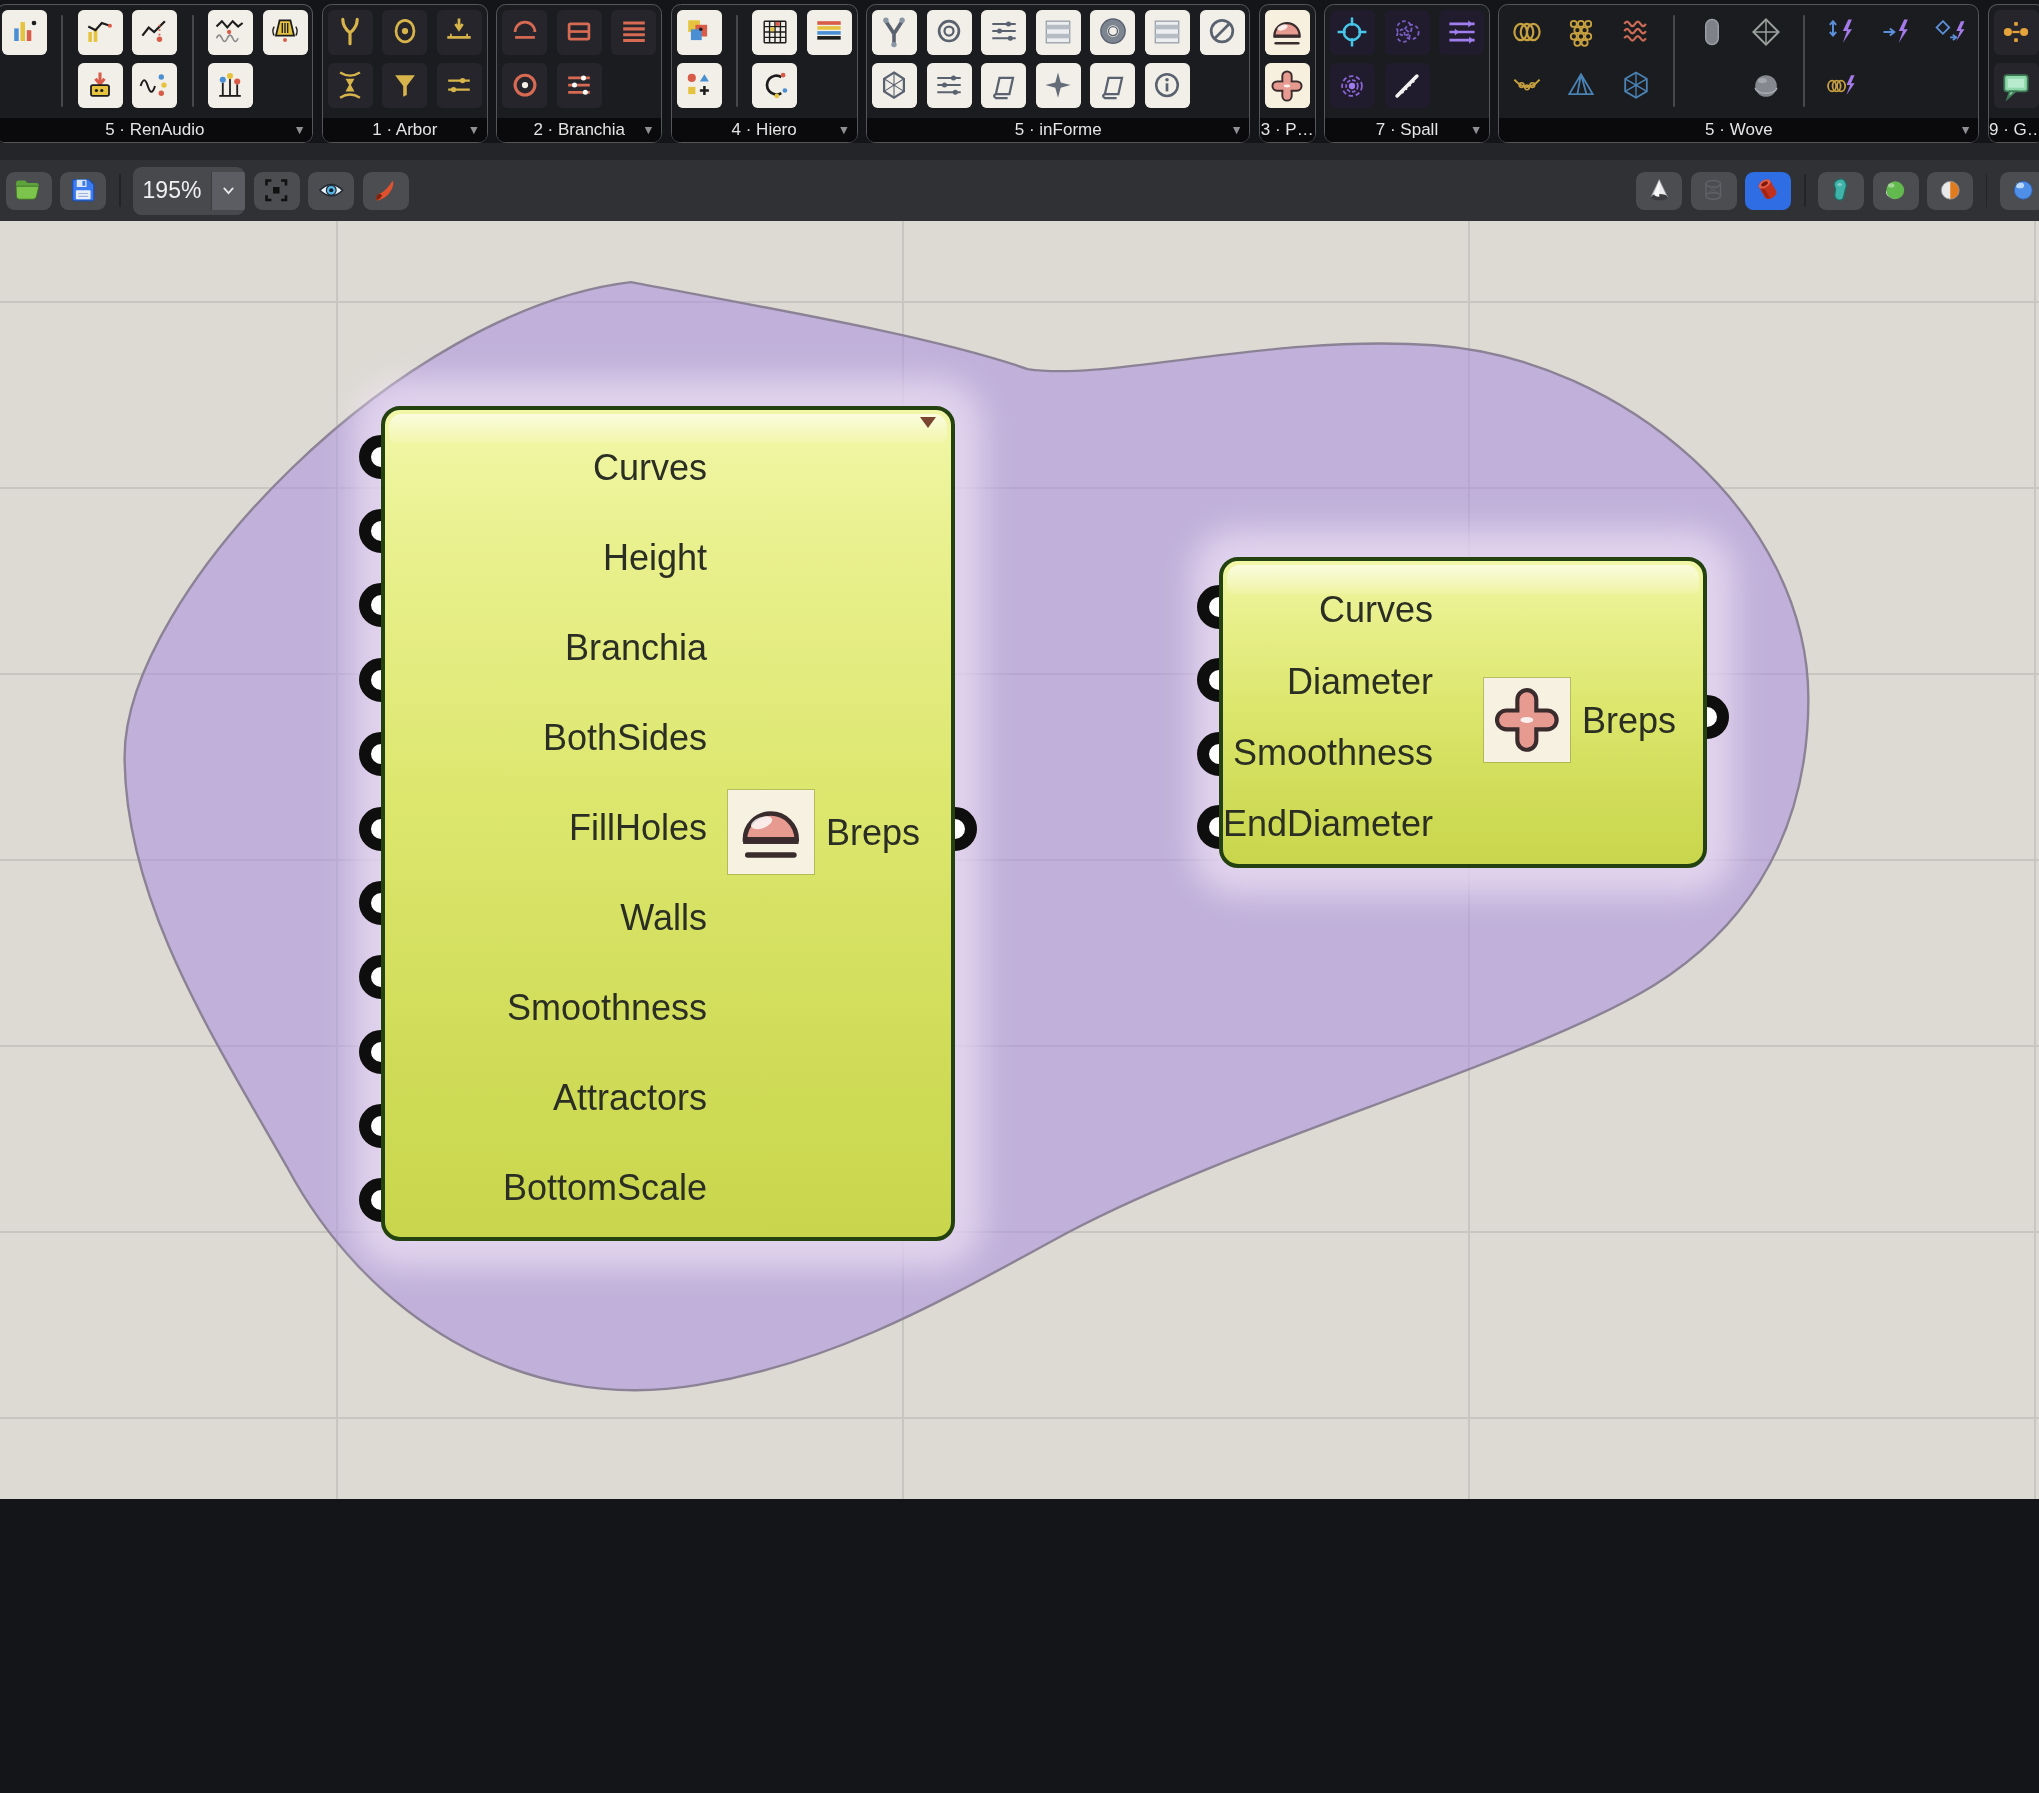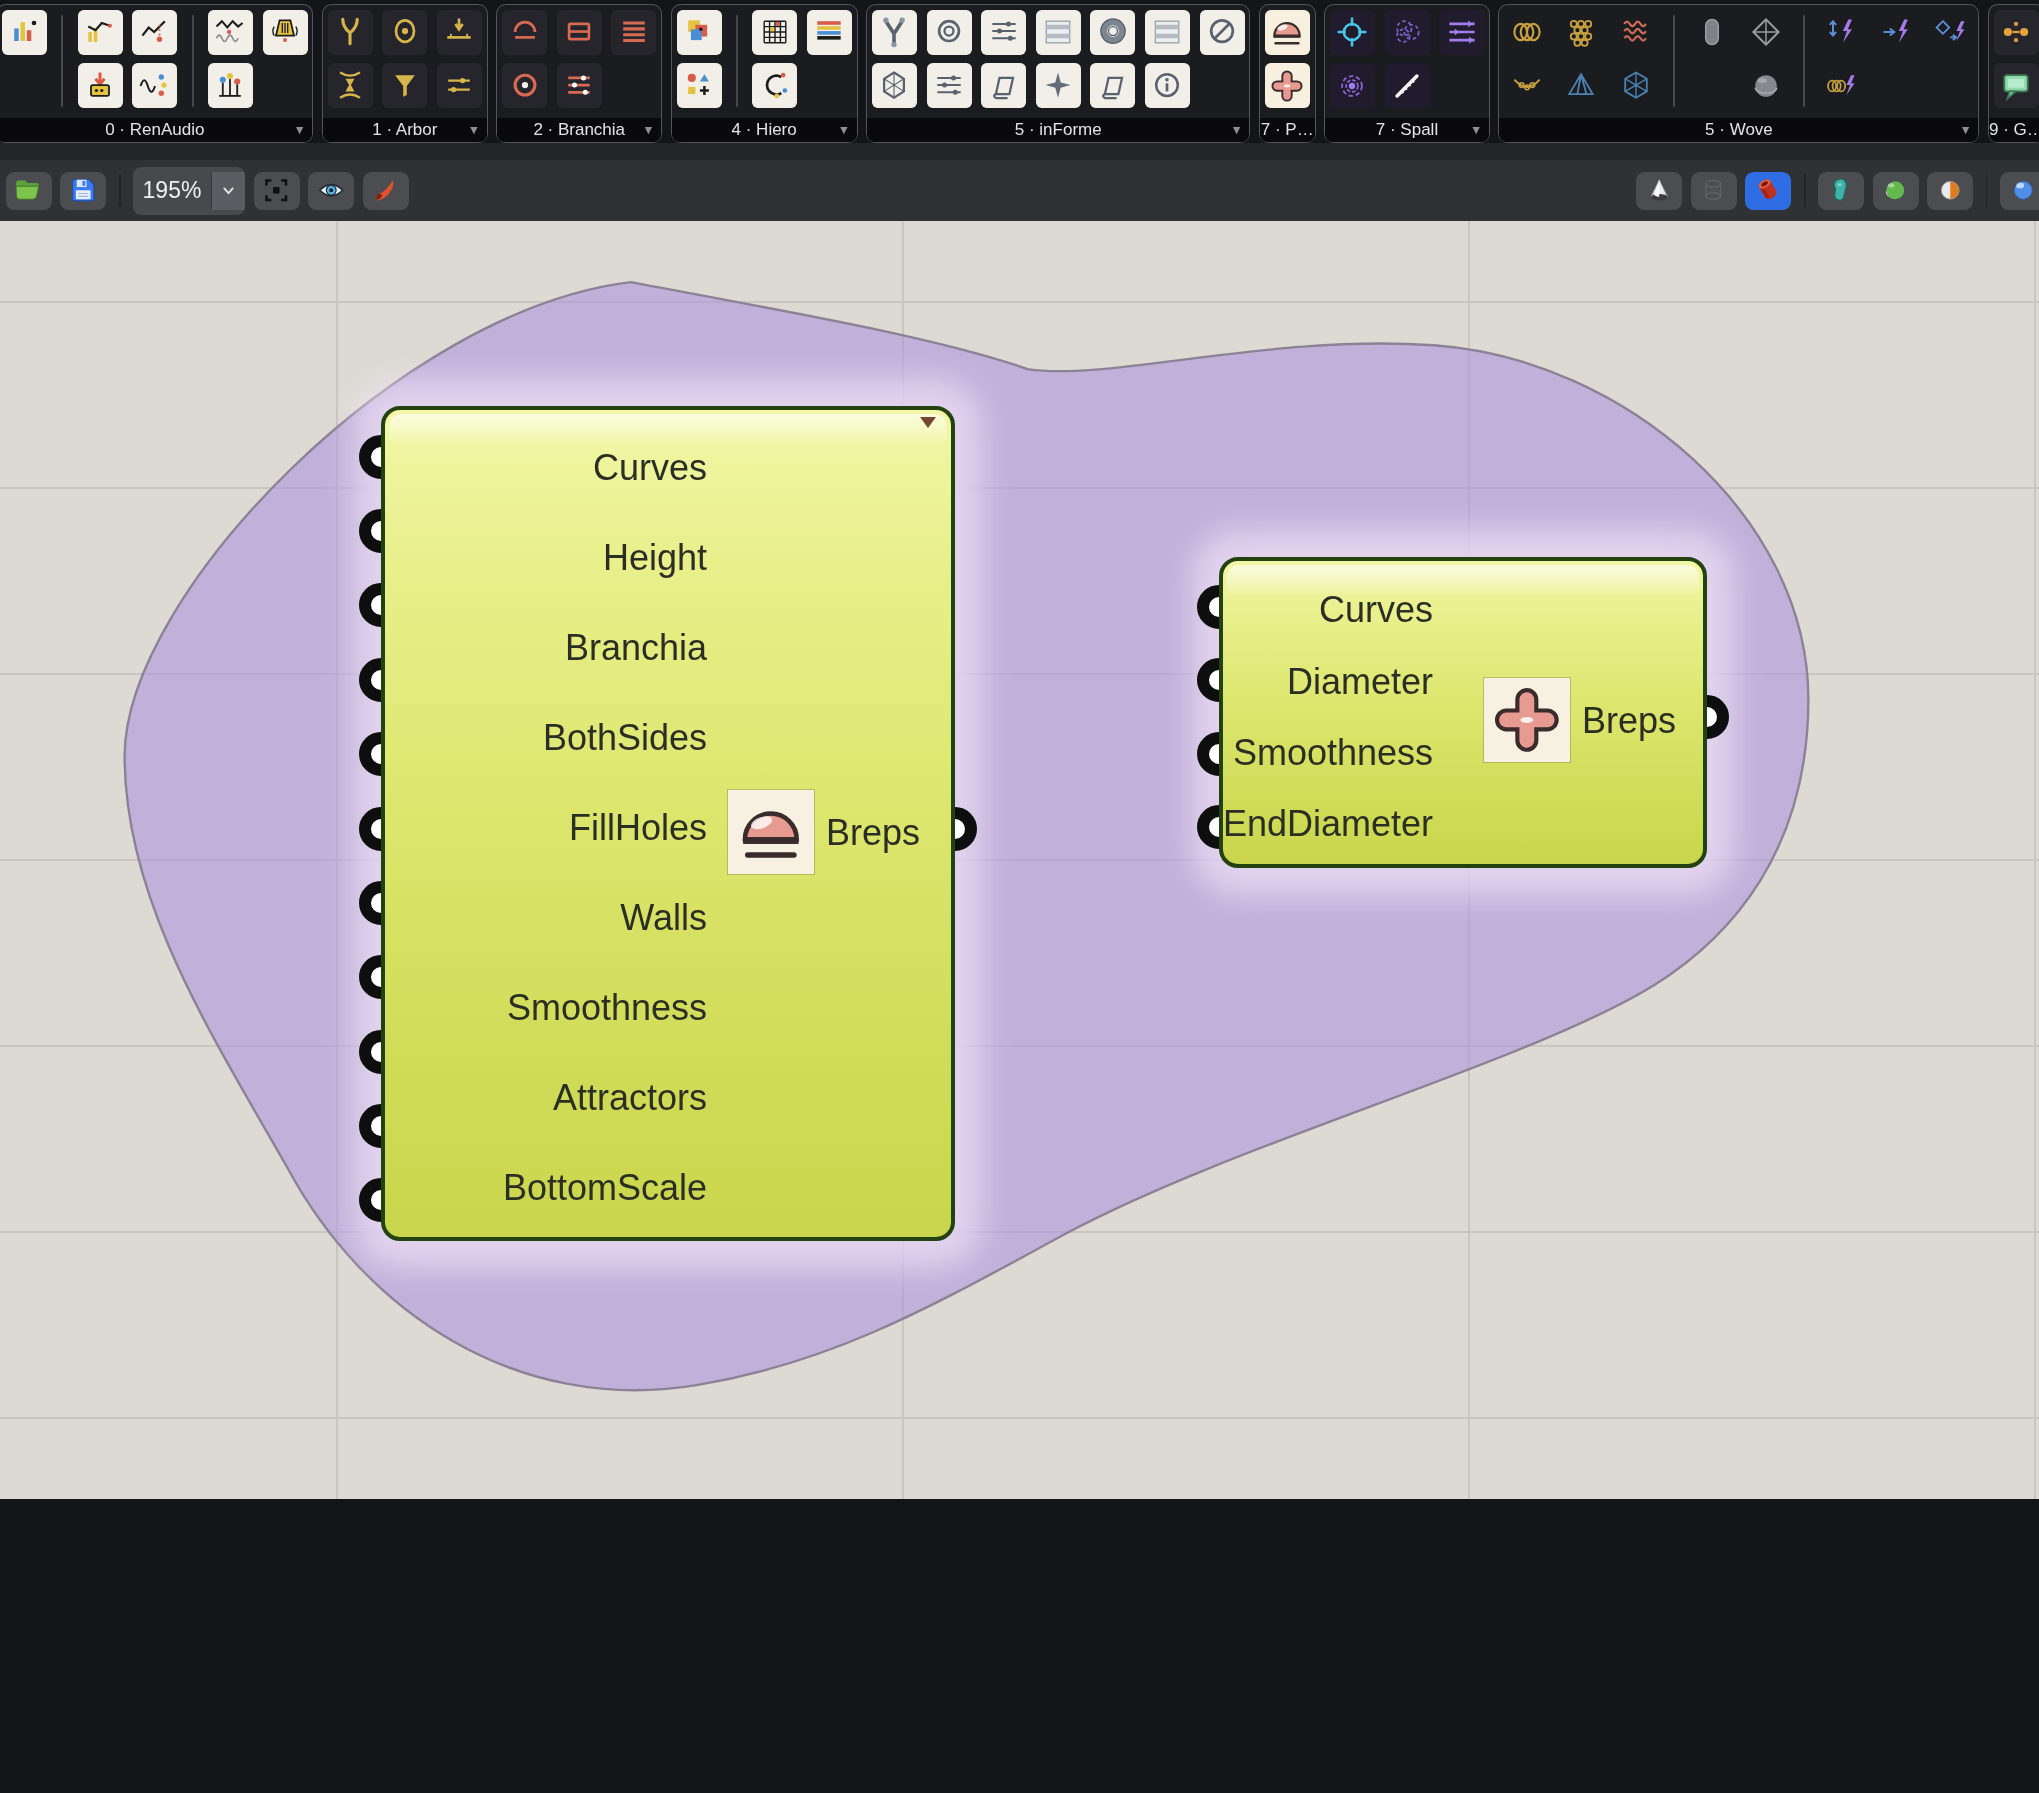--- a/index.html
+++ b/index.html
@@ -145,21 +145,21 @@
               <path d="M14 7 h12 l4 17 h-20 z" fill="#e6c33f" stroke="#1c1c1c" stroke-width="2"></path>
               <path d="M17 10 v11 M20 10 v11 M23 10 v11" stroke="#1c1c1c" stroke-width="1.5"></path>
               <path d="M8 14 q-3 5 0 10 M32 14 q3 5 0 10" stroke="#1c1c1c" stroke-width="1.5" fill="none"></path>
               <circle cx="20" cy="29" r="2.2" fill="#d85c48"></circle>
             </svg>
           </div>
           <div class="tile empty"></div>
         </div>
       </div>
       <div class="tlabel">
-        <span>0 · RenAudio</span>
+        <span>5 · RenAudio</span>
         <span class="arrow">▼</span>
       </div>
     </div>
     <div class="tgroup">
       <div class="tcols">
         <div class="tcol">
           <div class="tile dark">
             <svg viewBox="0 0 40 40" xmlns="http://www.w3.org/2000/svg">
               <path d="M20 33 V21 M20 21 C14 16 12 12 12 6 M20 21 C26 16 28 12 28 6" stroke="#d8b54b" stroke-width="3.5" stroke-linecap="round" fill="none"></path>
             </svg>
@@ -437,21 +437,21 @@
                 <rect x="4" y="15" width="32" height="10" rx="5"></rect>
               </g>
               <rect x="16" y="5" width="8" height="30" rx="4" fill="#e69a90"></rect>
               <rect x="5" y="16" width="30" height="8" rx="4" fill="#e69a90"></rect>
               <ellipse cx="20" cy="20" rx="3.5" ry="1.6" fill="rgba(255,255,255,0.85)"></ellipse>
             </svg>
           </div>
         </div>
       </div>
       <div class="tlabel">
-        <span>7 · P…</span>
+        <span>3 · P…</span>
       </div>
     </div>
     <div class="tgroup">
       <div class="tcols">
         <div class="tcol">
           <div class="tile purple">
             <svg viewBox="0 0 40 40" xmlns="http://www.w3.org/2000/svg">
               <circle cx="20" cy="20" r="9" stroke="#46c6e8" stroke-width="2.8" fill="none"></circle>
               <path d="M20 4 V13 M20 27 V36 M4 20 H13 M27 20 H36" stroke="#46c6e8" stroke-width="2.8"></path>
             </svg>

